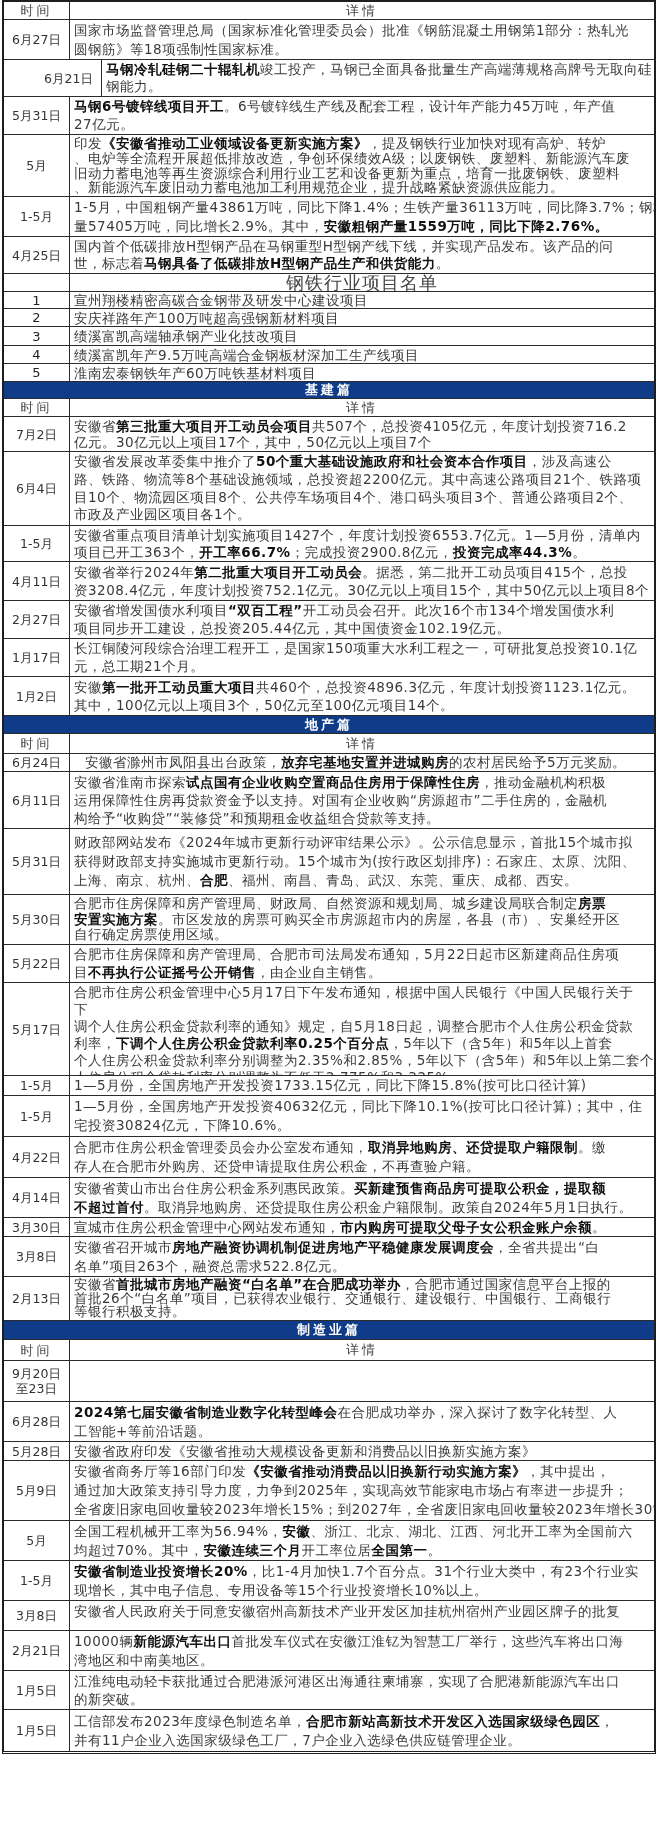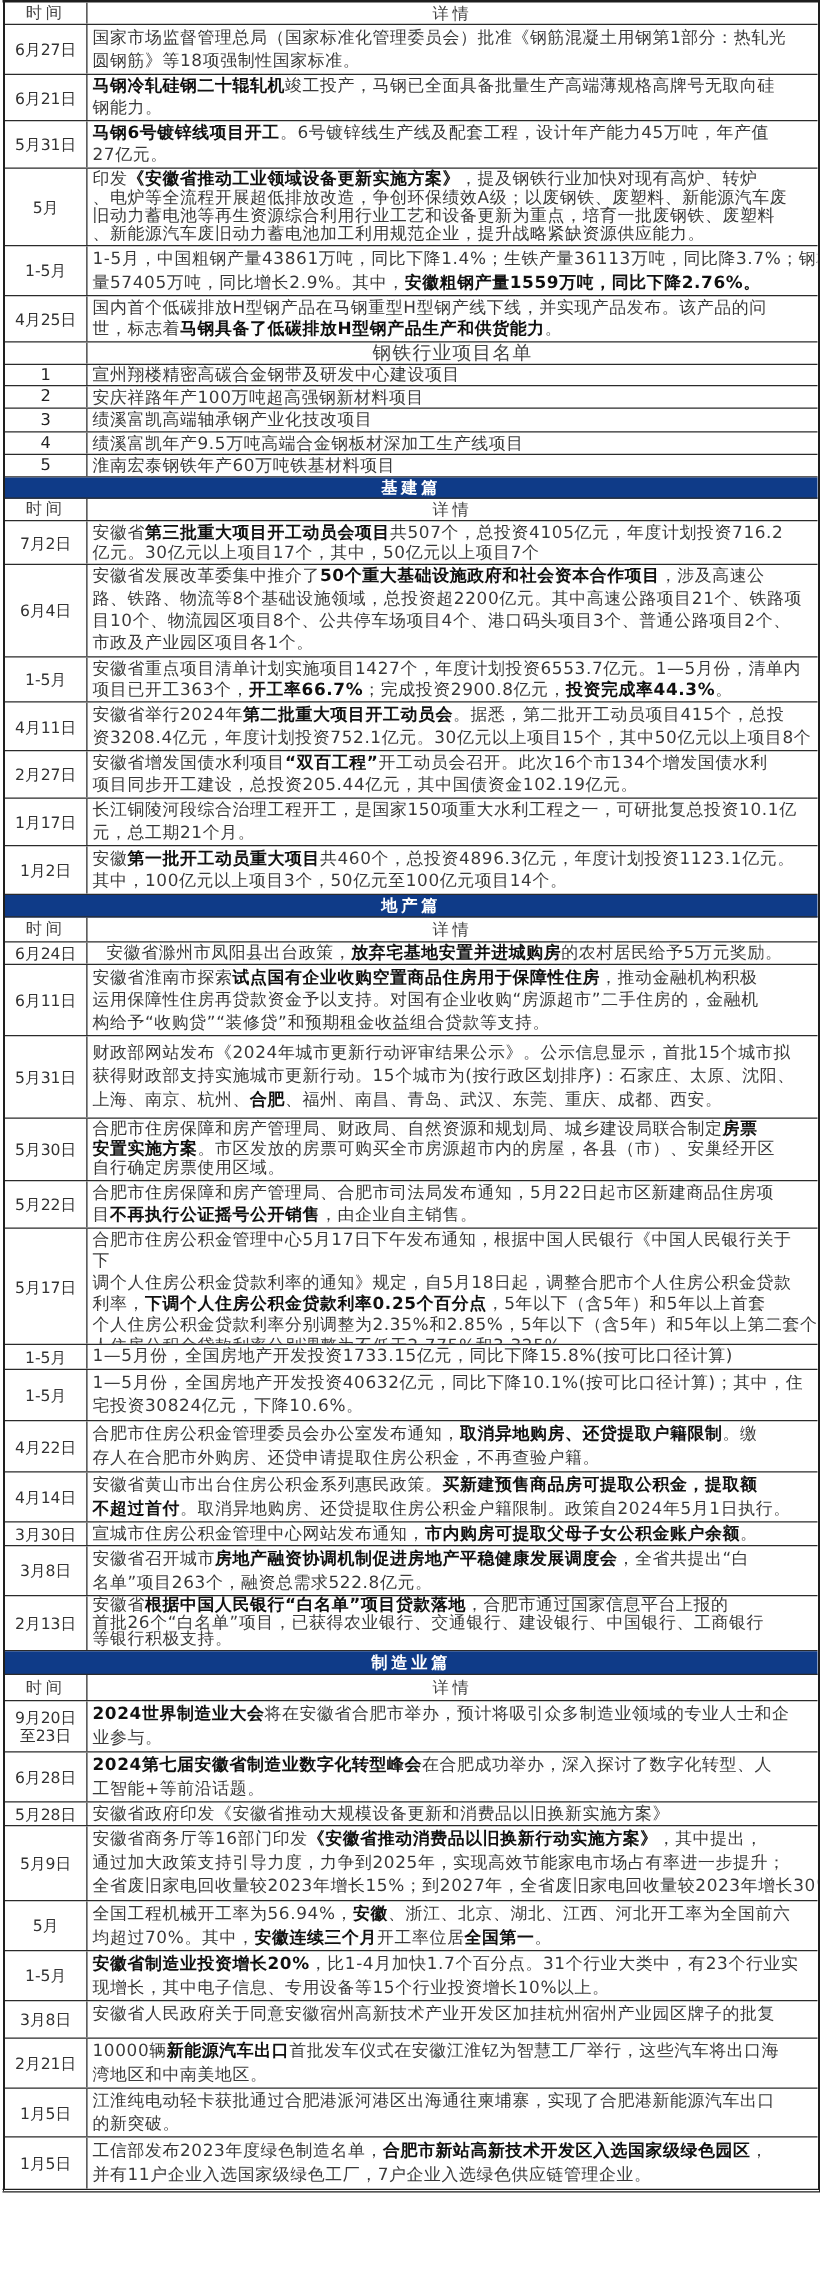--- a/index.html
+++ b/index.html
@@ -16,39 +16,39 @@
   .c-date { width: 66px; flex: none; box-sizing: border-box; border-right: 1px solid #2b2b2b;
             display: flex; align-items: center; justify-content: center; text-align: center;
             font-size: 12.5px; color: #333333; white-space: pre-line; line-height: 15px; }
   .c-detail { flex: 1; display: flex; align-items: center; padding-left: 4px; overflow: hidden;
               box-sizing: border-box; }
   .c-detail.top { align-items: flex-start; padding-top: 1px; }
   .c-detail.center { justify-content: center; padding-left: 0; font-family: Liberation Mono, monospace; }
   .txt { white-space: pre; font-size: 13.5px; letter-spacing: 0.5px; color: #3a3a3a; }
   .txt .b { font-weight: bold; color: #111111; }
   .hdr .c-date, .hdr .c-detail { font-size: 13px; color: #444444; letter-spacing: 3px; }
-  .sub .c-detail { font-size: 15px; color: #444444; letter-spacing: 1px; }
+  .sub .c-detail { font-size: 18px; color: #444444; letter-spacing: 1px; }
   .item .c-date { font-size: 13px; color: #222; }
 </style>
 </head>
 <body>
 
 <div id="report-table">
     <div class="row hdr" style="height: 18px;">
       <div class="c-date">时间</div>
       <div class="c-detail center">详情</div>
     </div>
     <div class="row" style="height: 40px;">
       <div class="c-date">6月27日</div>
       <div class="c-detail">
         <div class="txt" style="line-height: 18.5px;"><span>国家市场监督管理总局（国家标准化管理委员会）批准《钢筋混凝土用钢第1部分：热轧光
 圆钢筋》等18项强制性国家标准。</span></div>
       </div>
     </div>
-    <div class="row" style="height: 37px;">
+    <div class="row" style="height: 37px; padding-left: 32px;">
       <div class="c-date">6月21日</div>
       <div class="c-detail">
         <div class="txt" style="line-height: 17px;"><span class="b">马钢冷轧硅钢二十辊轧机</span><span>竣工投产，马钢已全面具备批量生产高端薄规格高牌号无取向硅
 钢能力。</span></div>
       </div>
     </div>
     <div class="row" style="height: 38px;">
       <div class="c-date">5月31日</div>
       <div class="c-detail">
         <div class="txt" style="line-height: 17.5px;"><span class="b">马钢6号镀锌线项目开工</span><span>。6号镀锌线生产线及配套工程，设计年产能力45万吨，年产值
@@ -257,37 +257,33 @@
     <div class="row" style="height: 40px;">
       <div class="c-date">3月8日</div>
       <div class="c-detail">
         <div class="txt" style="line-height: 18.5px;"><span>安徽省召开城市</span><span class="b">房地产融资协调机制促进房地产平稳健康发展调度会</span><span>，全省共提出“白
 名单”项目263个，融资总需求522.8亿元。</span></div>
       </div>
     </div>
     <div class="row" style="height: 44px;">
       <div class="c-date">2月13日</div>
       <div class="c-detail">
-        <div class="txt" style="line-height: 13.6667px;"><span>安徽省</span><span class="b">根据中国人民银行“白名单”项目贷款落地</span><span>，合肥市通过国家信息平台上报的
+        <div class="txt" style="line-height: 13.6667px;"><span>安徽省</span><span class="b">首批城市房地产融资“白名单”在合肥成功举办</span><span>，合肥市通过国家信息平台上报的
 首批26个“白名单”项目，已获得农业银行、交通银行、建设银行、中国银行、工商银行
 等银行积极支持。</span></div>
       </div>
     </div>
     <div class="sec-title" style="height: 19px;">制造业篇</div>
     <div class="row hdr" style="height: 21px;">
       <div class="c-date">时间</div>
       <div class="c-detail center">详情</div>
     </div>
     <div class="row" style="height: 41px;">
       <div class="c-date">9月20日
 至23日</div>
-      <div class="c-detail">
-        <div class="txt" style="line-height: 19px;"><span class="b">2024世界制造业大会</span><span>将在安徽省合肥市举办，预计将吸引众多制造业领域的专业人士和企
-业参与。</span></div>
-      </div>
     </div>
     <div class="row" style="height: 40px;">
       <div class="c-date">6月28日</div>
       <div class="c-detail">
         <div class="txt" style="line-height: 18.5px;"><span class="b">2024第七届安徽省制造业数字化转型峰会</span><span>在合肥成功举办，深入探讨了数字化转型、人
 工智能+等前沿话题。</span></div>
       </div>
     </div>
     <div class="row" style="height: 19px;">
       <div class="c-date">5月28日</div>

